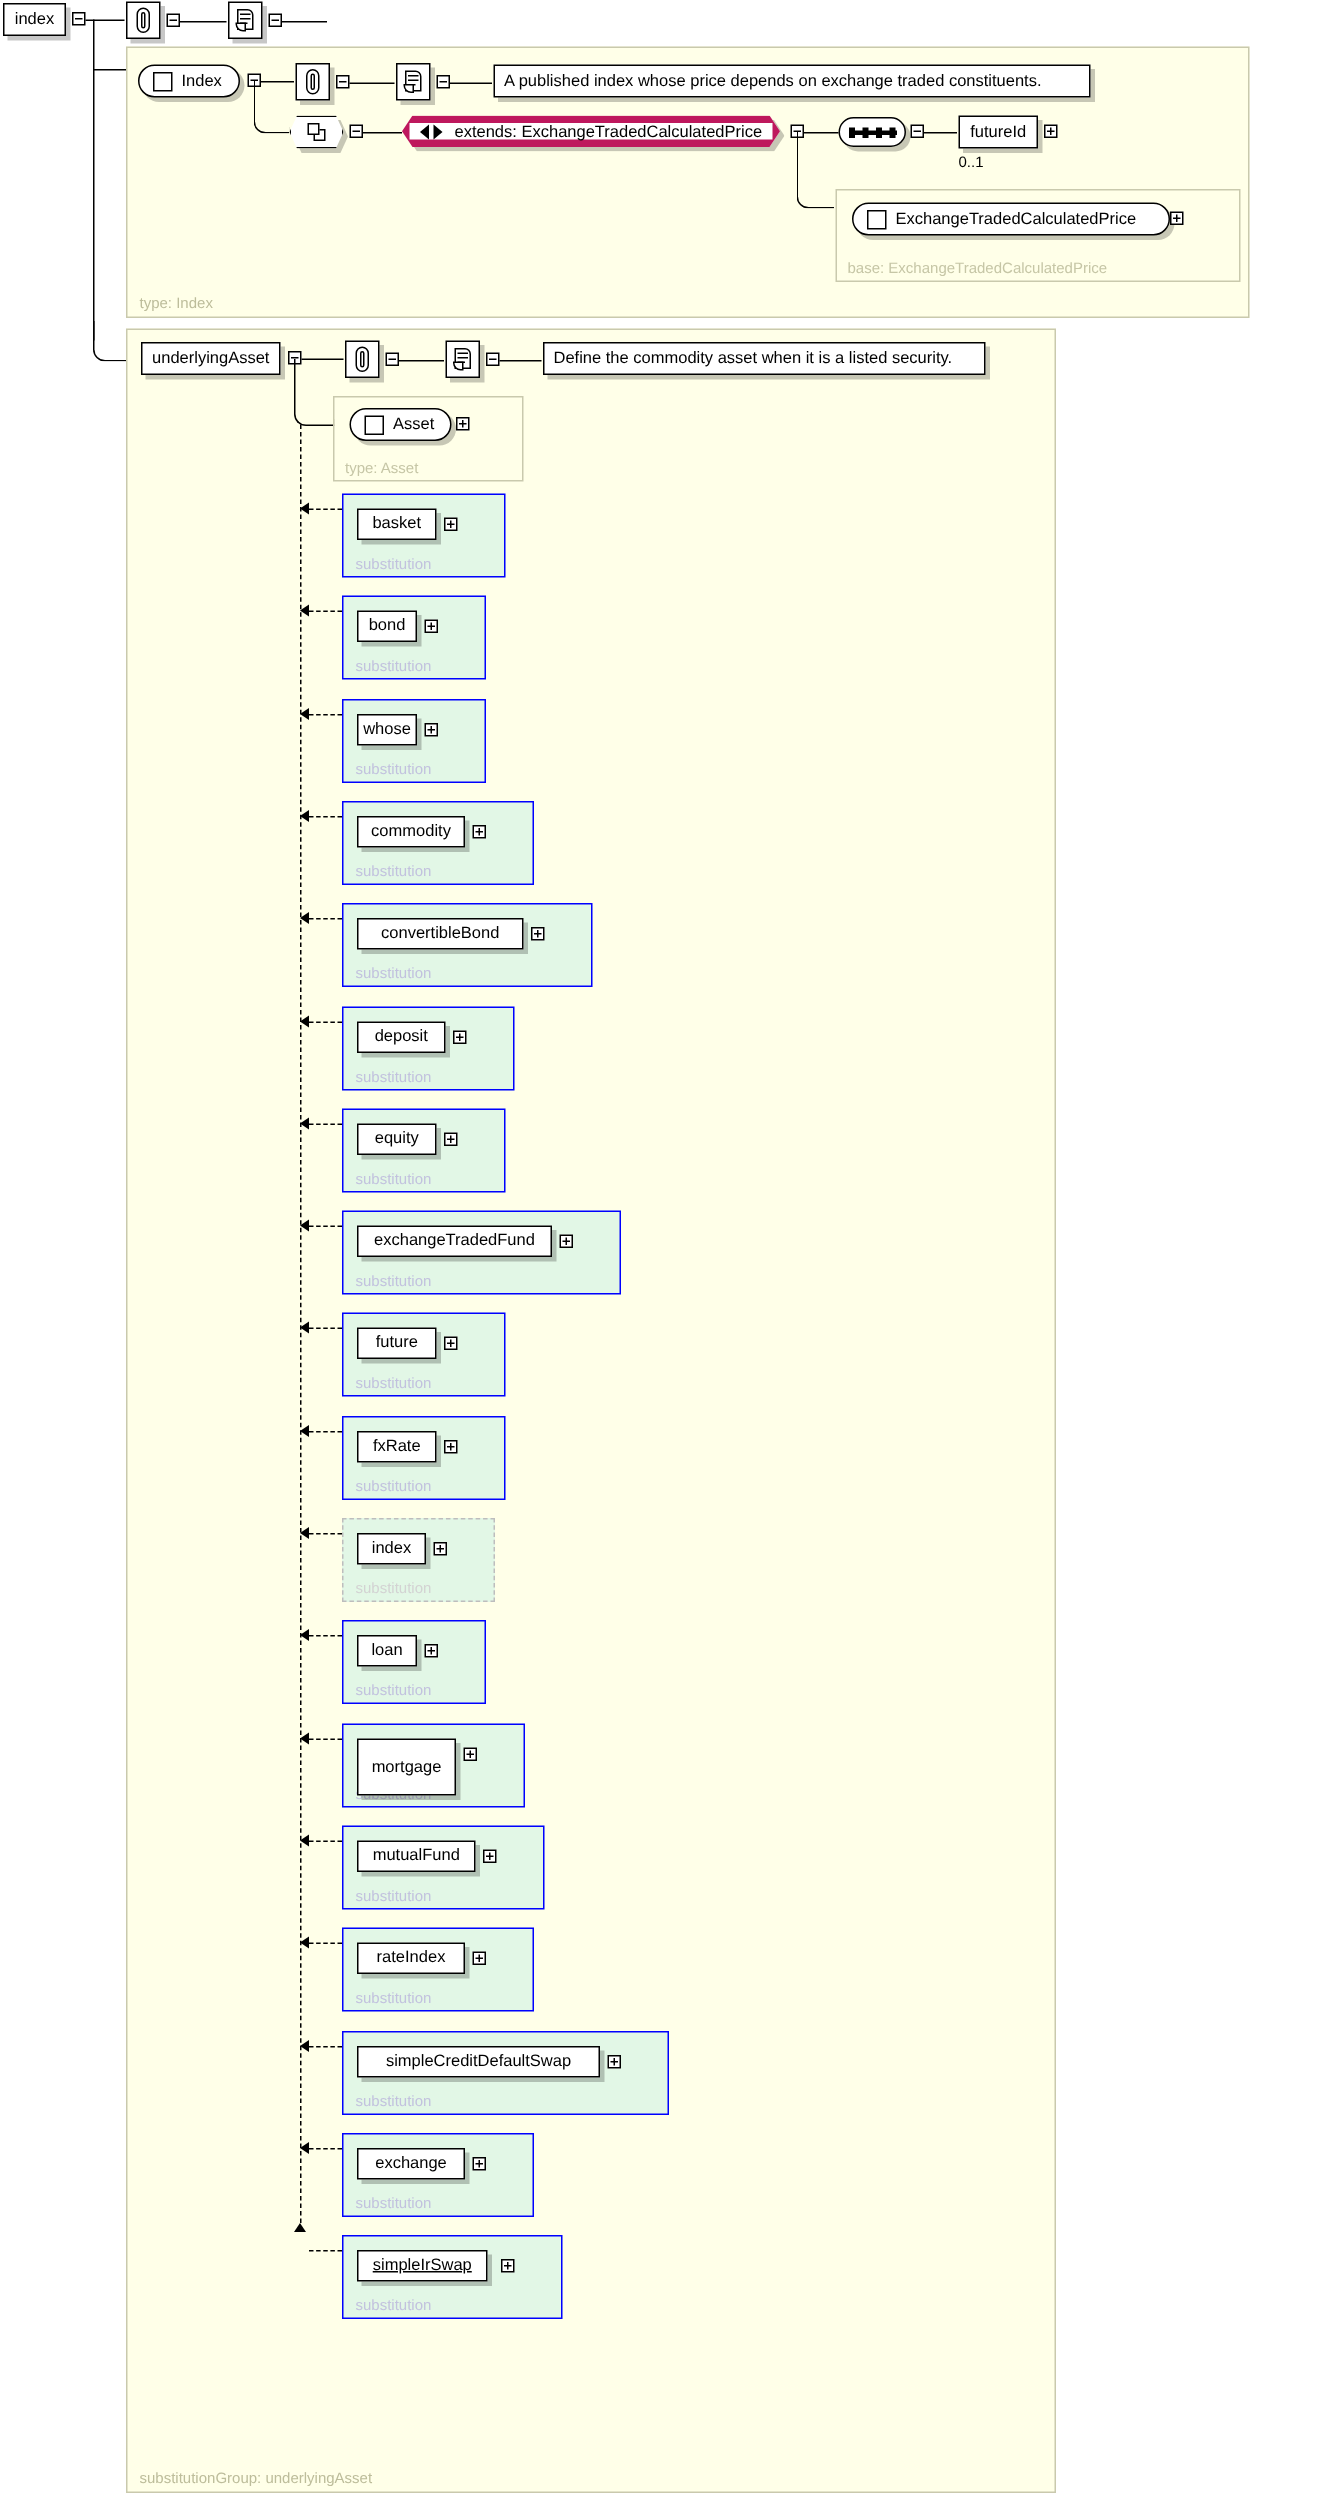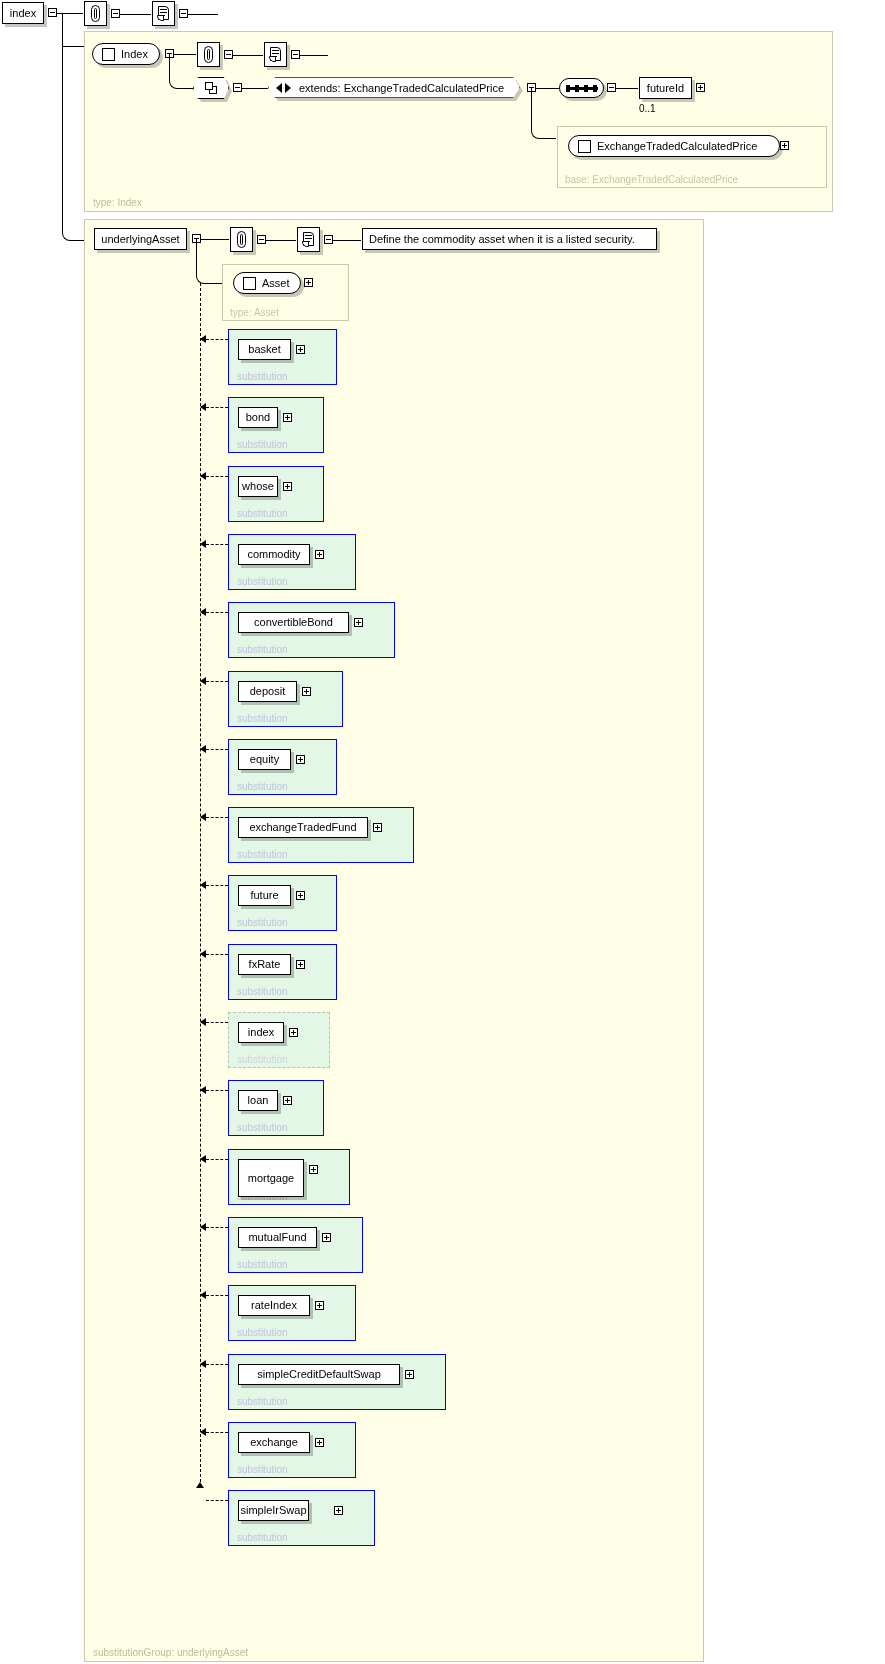--- a/index.html
+++ b/index.html
@@ -88,21 +88,21 @@
   .hexshadow{position:absolute;background:rgba(0,0,0,0.22);
     clip-path:polygon(14% 0,86% 0,100% 50%,86% 100%,14% 100%,0 50%);}
   .stackicon{position:relative;width:13px;height:13px;}
   .stackicon b{position:absolute;border:1px solid #000;background:#fff;
     width:8px;height:8px;box-sizing:border-box;}
   .stackicon b.b1{left:0;top:0;}
   .stackicon b.b2{left:4px;top:4px;}
 
   
   .extbox{
-    position:absolute;background:#fff;border:1px solid #be185d;box-sizing:border-box;
+    position:absolute;background:#fff;border:5px solid #be185d;box-sizing:border-box;
     font-size:11px;color:#000;display:flex;align-items:center;gap:6px;
     padding:0 8px 0 7px;white-space:nowrap;
     clip-path:polygon(7px 0,calc(100% - 7px) 0,100% 50%,calc(100% - 7px) 100%,7px 100%,0 50%);
     box-shadow:none;
   }
   .extshadow{position:absolute;background:rgba(0,0,0,0.22);
     clip-path:polygon(7px 0,calc(100% - 7px) 0,100% 50%,calc(100% - 7px) 100%,7px 100%,0 50%);}
   .tri{width:0;height:0;border-top:5px solid transparent;border-bottom:5px solid transparent;}
   .tri.l{border-right:6px solid #000;}
   .tri.r{border-left:6px solid #000;}
@@ -230,20 +230,21 @@
       <i class="ln" style="top:3px;width:7px;"></i>
       <i class="ln" style="top:6px;width:7px;"></i>
       <i class="ln" style="top:9px;width:5px;"></i>
       <i class="curl"></i>
     </span>
   </div>
 
   <div class="toggle" style="left:291px;top:50px;"></div>
   <div class="hline" style="left:300px;top:55px;width:28px;"></div>
 
+  <div class="docbox" style="left:329px;top:43px;width:398px;height:22px;">A published index whose price depends on exchange traded constituents.</div>
 
   <div class="elbow" style="left:169px;top:54px;width:23px;height:34px;"></div>
 
   <div class="hexshadow" style="left:196px;top:80px;width:36px;height:22px;"></div>
   <div class="hexo" style="left:193px;top:77px;width:36px;height:22px;">
     <span class="stackicon">
       <b class="b2"></b>
         <b class="b1"></b>
     </span>
   </div>
@@ -452,19 +453,19 @@
       <div class="subcard" style="left: 228px; top: 1422px; width: 128px; height: 56px;">
         <span class="slabel">substitution</span>
       </div>
       <div class="ebox" style="left: 238px; top: 1432px; width: 72px; height: 21px;">exchange</div>
       <div class="toggle plus" style="left: 315px; top: 1438px;"></div>
       <div class="dhline" style="left: 206px; top: 1432px; width: 22px;"></div>
       <div class="arrowL" style="left: 200px; top: 1428px;"></div>
       <div class="subcard" style="left: 228px; top: 1490px; width: 147px; height: 56px;">
         <span class="slabel">substitution</span>
       </div>
-      <div class="ebox" style="left: 238px; top: 1500px; width: 71px; height: 21px;">simpleIrSwap</div>
+      <div class="ebox" style="left: 238px; top: 1500px; width: 87px; height: 21px; text-decoration: underline;">simpleIrSwap</div>
       <div class="toggle plus" style="left: 334px; top: 1506px;"></div>
       <div class="dhline" style="left: 206px; top: 1500px; width: 22px;"></div>
       <div class="arrowU" style="left: 196px; top: 1482px;"></div>
     </div>
 
 </div>
 
 </body></html>

